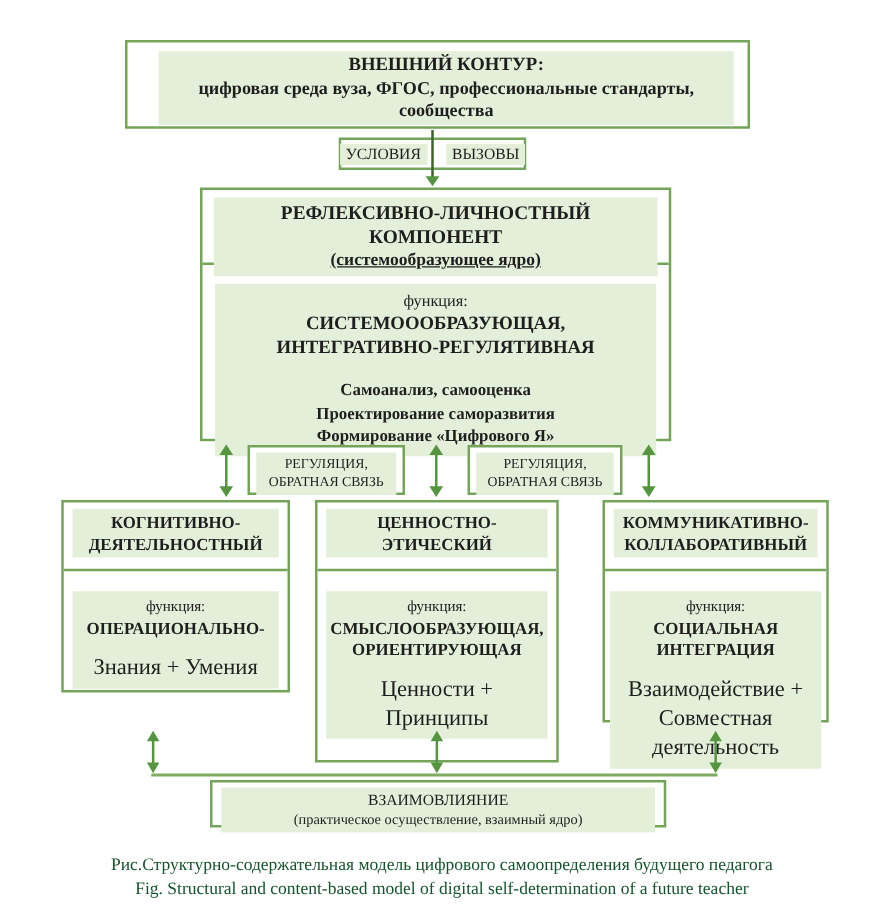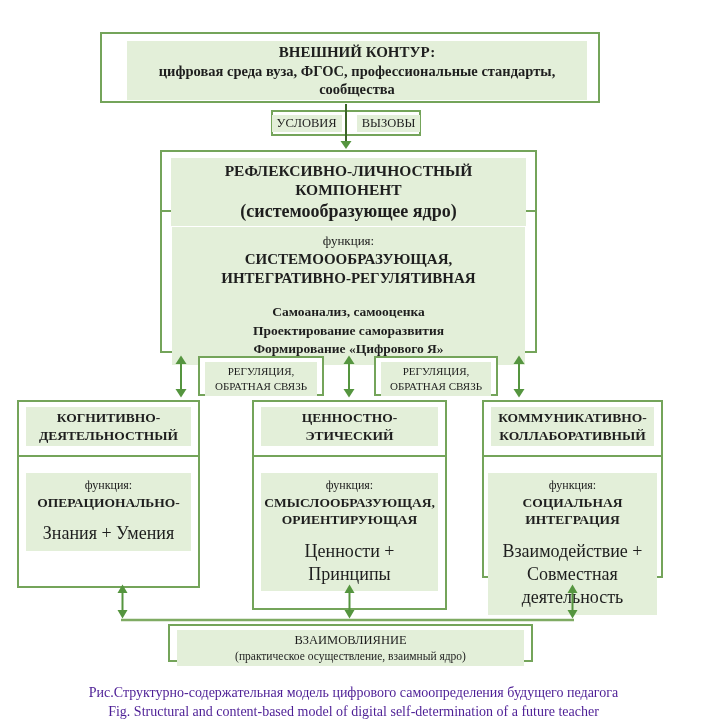--- a/index.html
+++ b/index.html
@@ -21,21 +21,21 @@
   .ext-inner{margin:7px 11px;padding:2px 4px;}
   .ext-title{font-weight:bold;font-size:15px;line-height:1.25;}
   .ext-body{font-weight:bold;font-size:14.5px;line-height:1.25;}
   
   .cond{display:flex;align-items:center;justify-content:center;gap:15px;}
   .chip{background:var(--fill_green);font-size:12.5px;padding:1px 5px;white-space:nowrap;}
   
   .cell-top{border-bottom:2px solid var(--border_green);box-sizing:border-box;}
   .band{margin:6px 9px;padding:3px 4px;text-align:center;}
   .refl-title{font-weight:bold;font-size:15.5px;line-height:1.25;}
-  .refl-sub{font-weight:bold;font-size:18px;line-height:1.3;}
+  .refl-sub{font-weight:bold;font-size:14px;line-height:1.3;text-decoration:underline;}
   .inner{text-align:center;}
   .refl-inner{margin:15px 10px 10px 10px;padding:6px 4px;}
   .flabel{font-size:13px;line-height:1.3;}
   .fline-big{font-weight:bold;font-size:15px;line-height:1.3;}
   .item{font-weight:bold;font-size:13.5px;line-height:1.38;}
   .spacer{height:14px;}
   .spacer-sm{height:11px;}
   
   .regfill{margin:4px 5px;padding:2px 2px;text-align:center;font-size:11px;line-height:1.35;}
   
@@ -44,21 +44,21 @@
   .comp-inner{margin:16px 7px 8px 7px;padding:5px 2px;}
   .comp-flabel{font-size:12px;line-height:1.3;}
   .comp-fline{font-weight:bold;font-size:13.5px;line-height:1.3;}
   .comp-item{font-weight:normal;font-size:18px;line-height:1.3;}
   
   .int-inner{margin:4px 7px;padding:2px 2px;text-align:center;}
   .int-title{font-size:12.5px;line-height:1.35;}
   .int-sub{font-size:11.5px;line-height:1.3;}
   
   .caption{position:absolute;left:0;top:684px;width:707px;text-align:center;
-    font-size:14px;line-height:1.35;color:#4c1d95;}
+    font-size:14px;line-height:1.35;color:#14532d;}
   
   .overlay{position:absolute;left:0;top:0;z-index:10;pointer-events:none;}
 </style>
 </head>
 <body>
 
 <div class="canvas">
 
   <div class="box" style="left:100px;top:32px;width:500px;height:71px;padding-left:14px;">
     <div class="fill ext-inner center">
@@ -99,21 +99,21 @@
       <div>ОБРАТНАЯ СВЯЗЬ</div>
     </div>
   </div>
   <div class="box" style="left:374px;top:356px;width:124px;height:40px;">
     <div class="fill regfill">
       <div>РЕГУЛЯЦИЯ,</div>
       <div>ОБРАТНАЯ СВЯЗЬ</div>
     </div>
   </div>
 
-  <div class="box" style="left:17px;top:400px;width:183px;height:188px;">
+  <div class="box" style="left:49px;top:400px;width:183px;height:154px;">
     <div class="cell-top" style="height:50px;">
       <div class="fill comp-band">
         <div class="comp-title">КОГНИТИВНО-</div>
         <div class="comp-title">ДЕЯТЕЛЬНОСТНЫЙ</div>
       </div>
     </div>
     <div>
       <div class="fill inner comp-inner">
         <div class="comp-flabel">функция:</div>
         <div class="comp-fline">ОПЕРАЦИОНАЛЬНО-</div>

